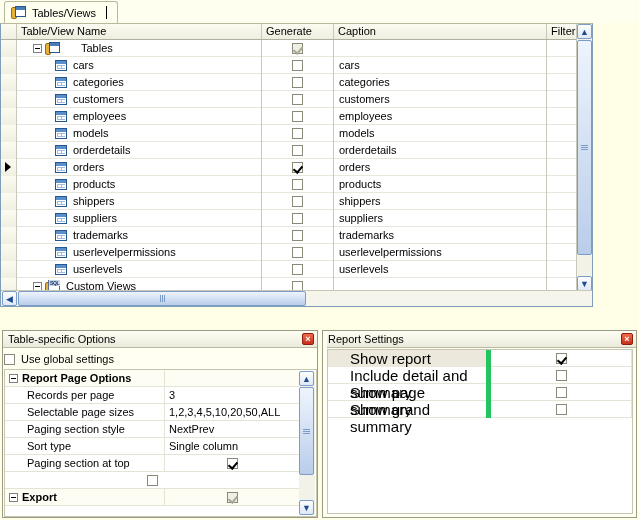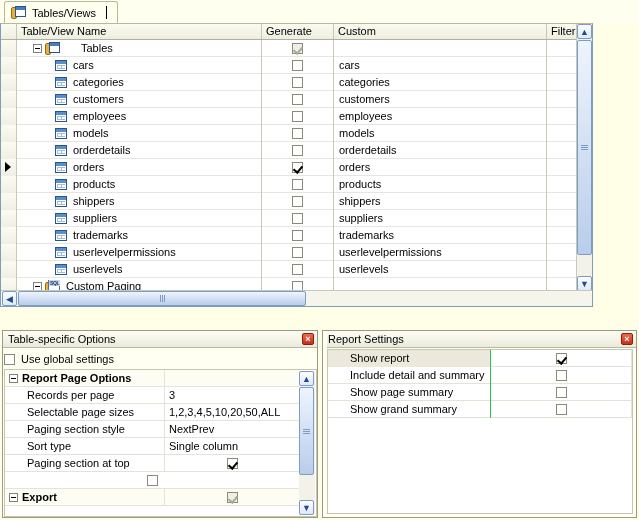--- a/index.html
+++ b/index.html
@@ -237,22 +237,22 @@
     background:#f2f2e8;
   }
 
   #rsettings {
     position:absolute; left:4px; top:18px; width:306px; height:165px;
     background:#fff; border:1px solid #c6c6b0; overflow:hidden;
   }
   .rrow { position:relative; height:17px; display:flex; align-items:center;
           border-bottom:1px solid #e3e3d6; }
   .rrow.sel .rname { background:#ece9dc; }
-  .rname { width:163px; flex:none; padding-left:22px; font-size:11px;
-           height:17px; line-height:17px; border-right:1px solid #22c55e; }
+  .rname { width:163px; flex:none; padding-left:22px; font-size:15px;
+           height:17px; line-height:17px; border-right:5px solid #22c55e; }
   .rval { width:141px; flex:none; height:17px; display:flex;
           align-items:center; justify-content:center; border-right:1px solid #e3e3d6; }
   #rsidebar { position:absolute; left:0; top:0; width:4px; bottom:0; background:#fffff2; }
   .sbarrow { font-size:9px; color:#1d4b8f; }
 </style>
 </head>
 <body>
 
 <div id="tabstrip">
   <div class="tab">
@@ -264,21 +264,21 @@
     <span class="tab-caret"></span>
   </div>
 </div>
 
 <div id="grid">
 
   <div id="gridhead">
     <div class="hcell" style="left:0;width:16px;padding-left:0;"></div>
     <div class="hcell" style="left:16px;width:245px;">Table/View Name</div>
     <div class="hcell" style="left:261px;width:72px;">Generate</div>
-    <div class="hcell" style="left:333px;width:213px;">Custom</div>
+    <div class="hcell" style="left:333px;width:213px;">Caption</div>
     <div class="hcell" style="left:546px;width:37px;">Filter</div>
     <div class="hcell" style="left:583px;width:38px;margin-top:8px;">Sort</div>
   </div>
 
   <div id="gridbody">
       <div class="row">
         <div class="cell-ind"></div>
         <div class="cell-name">
           <span class="indent" style="width: 11px;"></span>
           <span class="expander"></span>
@@ -522,21 +522,21 @@
       </div>
       <div class="row">
         <div class="cell-ind"></div>
         <div class="cell-name">
           <span class="indent" style="width: 11px;"></span>
           <span class="expander"></span>
           <span class="ico ico-sqlfolder">
             <span class="bar"></span>
             <span class="pg"></span>
           </span>
-          <span style="margin-left: 3px;">Custom Paging</span>
+          <span style="margin-left: 3px;">Custom Views</span>
         </div>
         <div class="cell-gen">
           <span class="chk"></span>
         </div>
         <div class="cell-cap">
           <span></span>
         </div>
         <div class="cell-filter"></div>
         <div class="cell-sort"></div>
       </div>

